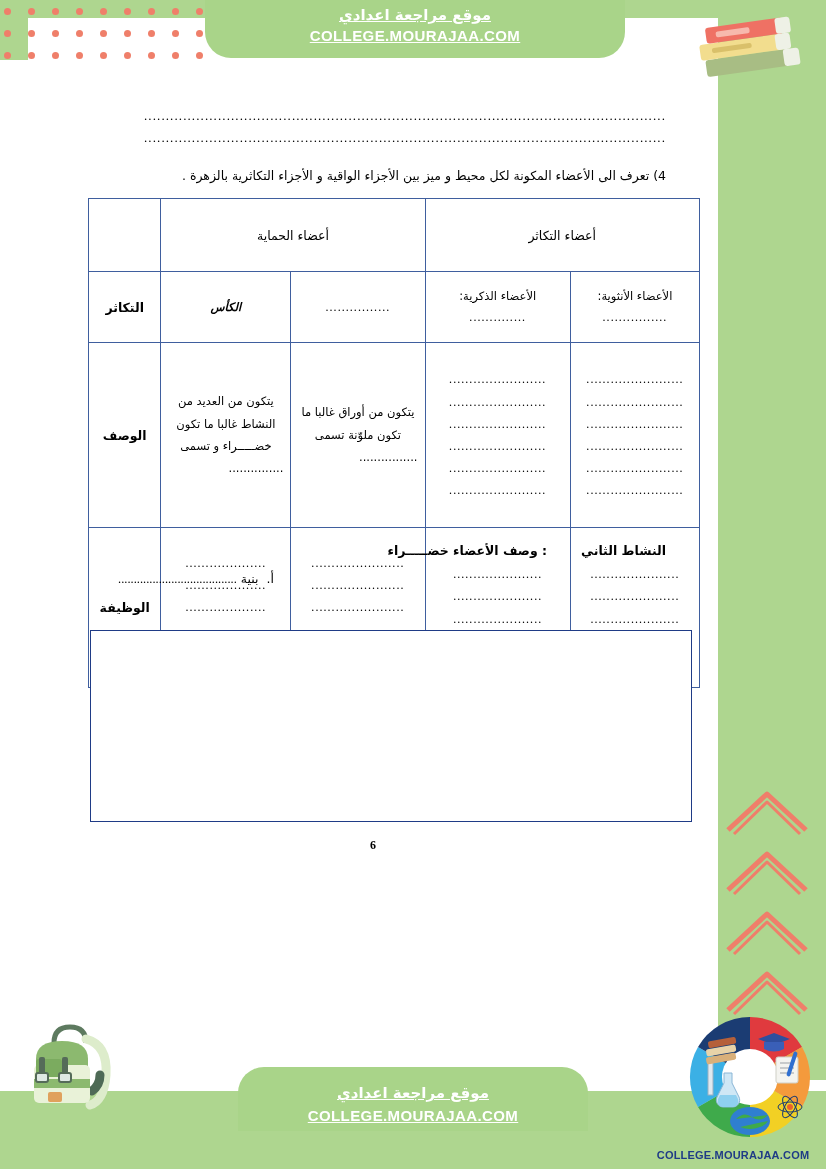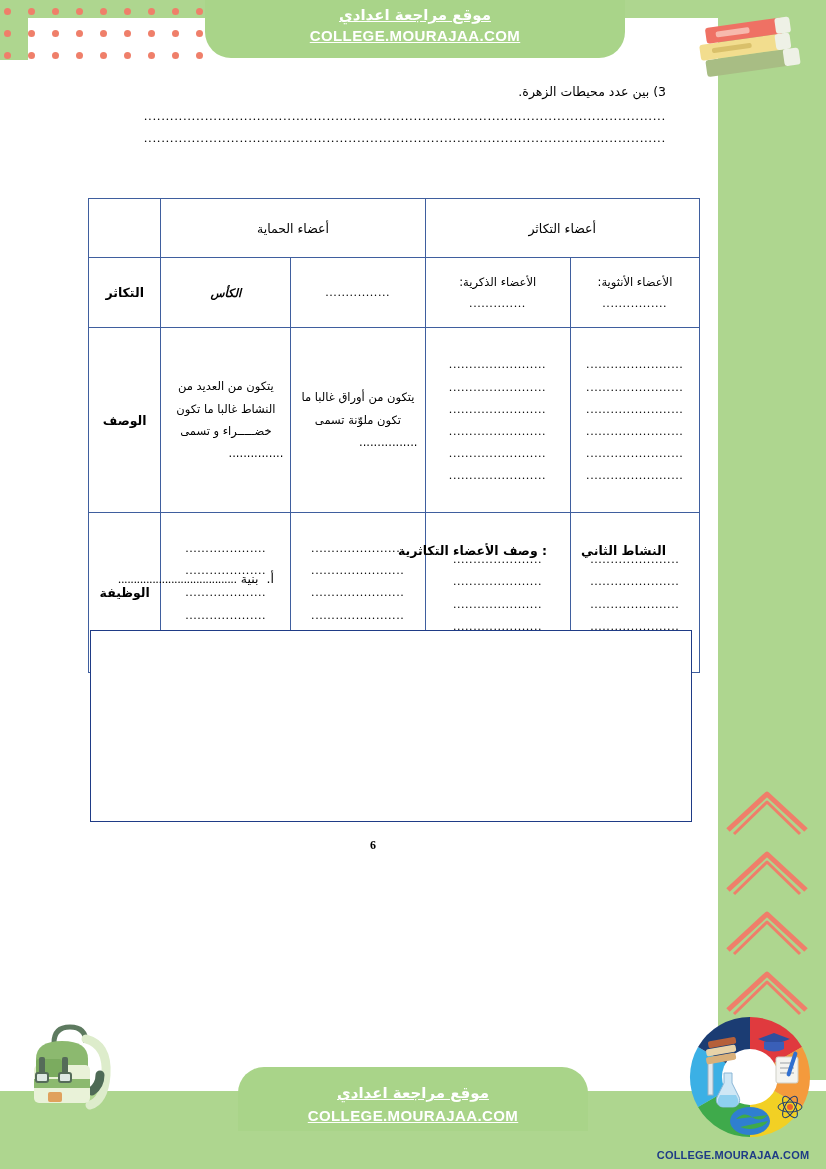--- a/index.html
+++ b/index.html
@@ -80,21 +80,21 @@
   .q4{position:absolute;right:52px;top:150px;width:580px;}
 
   
   table.flower{
     position:absolute;left:60px;top:180px;
     width:612px;border-collapse:collapse;direction:rtl;
     font-family:"DejaVu Sans", sans-serif;font-size:11.5px;color:#000;
   }
   table.flower td{
     border:1px solid #3f5e9e;
-    vertical-align:middle;padding:10px 7px;text-align:center;
+    vertical-align:middle;padding:17px 7px;text-align:center;
   }
   .col-label{width:62px;font-weight:bold;font-size:12.5px;}
   .col-a{width:125px;}
   .col-b{width:152px;}
   .col-c{width:136px;}
   .col-d{width:137px;}
   .hdr{font-size:12.5px;height:38px;}
   .cell-dots{
     line-height:1.85;letter-spacing:1.05px;
     font-family:"Liberation Serif",serif;font-size:12px;
@@ -209,23 +209,23 @@
     <div class="chev" style="top:180px;">
       <svg width="86" height="46" viewBox="0 0 86 46">
           <path d="M4 40 L43 4 L82 40" fill="none" stroke="#ef7f6a" stroke-width="5" stroke-linejoin="round"></path>
           <path d="M10 44 L43 12 L76 44" fill="none" stroke="#ef7f6a" stroke-width="3" stroke-linejoin="round"></path>
         </svg>
     </div>
   </div>
 
   <div class="content">
 
-    <div class="q-line q3">3) بين عدد محيطات الزهرة.</div>
     <div class="dots-row dots-1">........................................................................................................................</div>
     <div class="dots-row dots-2">........................................................................................................................</div>
+    <div class="q-line q4">4) تعرف الى الأعضاء المكونة لكل محيط و ميز بين الأجزاء الواقية و الأجزاء التكاثرية بالزهرة .</div>
 
     <table class="flower">
       <tbody>
           <tr>
         <td class="hdr col-a col-b" colspan="2">أعضاء التكاثر</td>
         <td class="hdr col-c col-d" colspan="2">أعضاء الحماية</td>
         <td class="hdr col-label"></td>
       </tr>
 
       <tr class="row-h1">
@@ -278,21 +278,21 @@
 ....................
 ....................
 ....................
 ....................</td>
         <td class="col-label">الوظيفة</td>
       </tr>
     </tbody>
       </table>
 
     <div class="act-title">
-      <span>النشاط الثاني</span><span class="spacer"></span><span>:</span>&nbsp;<span>وصف الأعضاء التكاثرية</span>
+      <span>النشاط الثاني</span><span class="spacer"></span><span>:</span>&nbsp;<span>وصف الأعضاء خضـــــراء</span>
     </div>
 
     <div class="act-a">
       <span>أ.</span>&nbsp;&nbsp;<span>بنية</span>&nbsp;<span class="dotted">......................................</span>
     </div>
 
 
     <div class="draw-box"></div>
 
     <div class="page-num">6</div>

